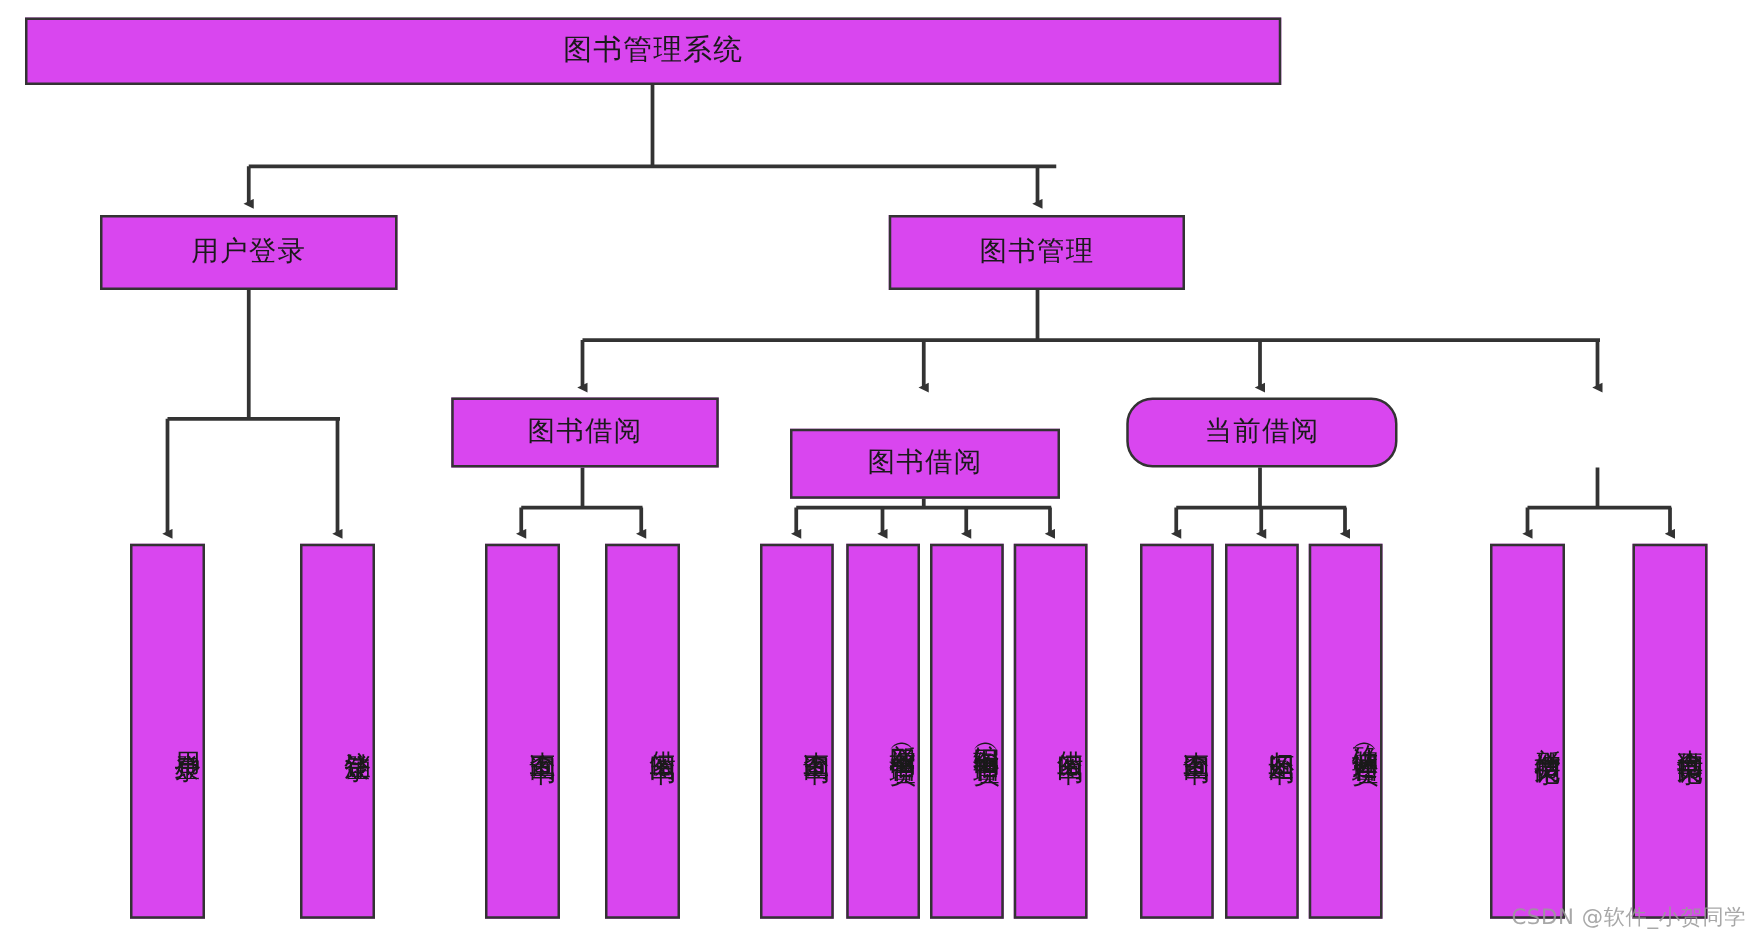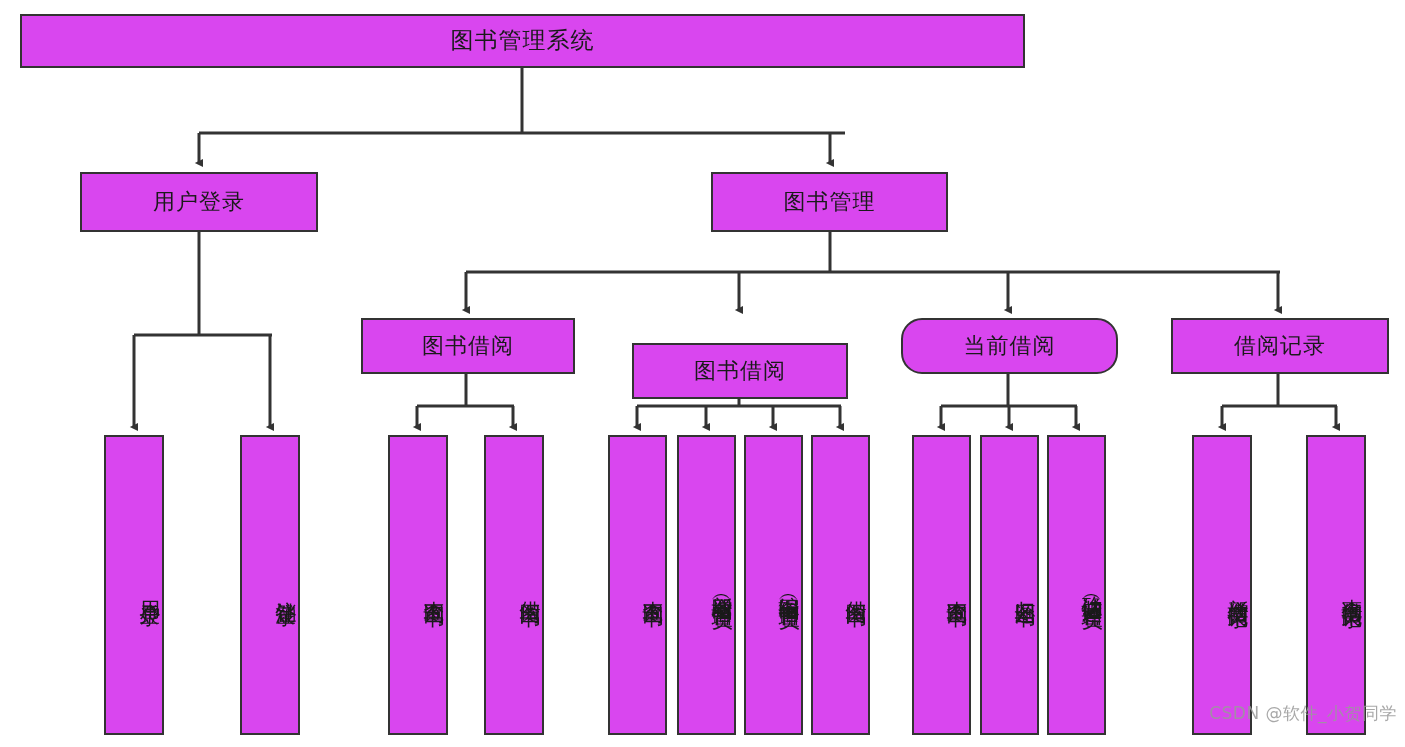--- a/index.html
+++ b/index.html
@@ -52,21 +52,21 @@
     justify-content: center;
     padding-top: 6px;
     text-align: left;
   }
   .node.root {
     font-size: 23px;
   }
   #watermark {
     position: absolute;
     right: 8px;
-    bottom: 22px;
+    bottom: 2px;
     font-size: 17px;
     color: #9a9a9a;
     letter-spacing: 0.5px;
     white-space: nowrap;
     opacity: 0.85;
   }
 </style>
 </head>
 <body>
 
@@ -123,21 +123,20 @@
   </svg>
 
   <div class="node horizontal root" style="left:20px; top:14px; width:1005px; height:54px;">图书管理系统</div>
 
   <div class="node horizontal" style="left:80px; top:172px; width:238px; height:60px;">用户登录</div>
   <div class="node horizontal" style="left:711px; top:172px; width:237px; height:60px;">图书管理</div>
 
   <div class="node horizontal" style="left:361px; top:318px; width:214px; height:56px;">图书借阅</div>
   <div class="node horizontal" style="left:632px; top:318px; width:216px; height:56px;margin-top:25px;">图书借阅</div>
   <div class="node horizontal" style="left:901px; top:318px; width:217px; height:56px;border-radius:21px;">当前借阅</div>
-  <div class="node horizontal" style="left:1171px; top:318px; width:218px; height:56px;">借阅记录</div>
 
   <div class="node vertical" style="left:104px; top:435px; width:60px; height:300px;">用户登录</div>
   <div class="node vertical" style="left:240px; top:435px; width:60px; height:300px;">注销登录</div>
 
   <div class="node vertical" style="left:388px; top:435px; width:60px; height:300px;">查询图书</div>
   <div class="node vertical" style="left:484px; top:435px; width:60px; height:300px;">借阅图书</div>
 
   <div class="node vertical" style="left:608px; top:435px; width:59px; height:300px;">查询图书</div>
   <div class="node vertical" style="left:677px; top:435px; width:59px; height:300px;">新增图书（管理员）</div>
   <div class="node vertical" style="left:744px; top:435px; width:59px; height:300px;">编辑图书（管理员）</div>

